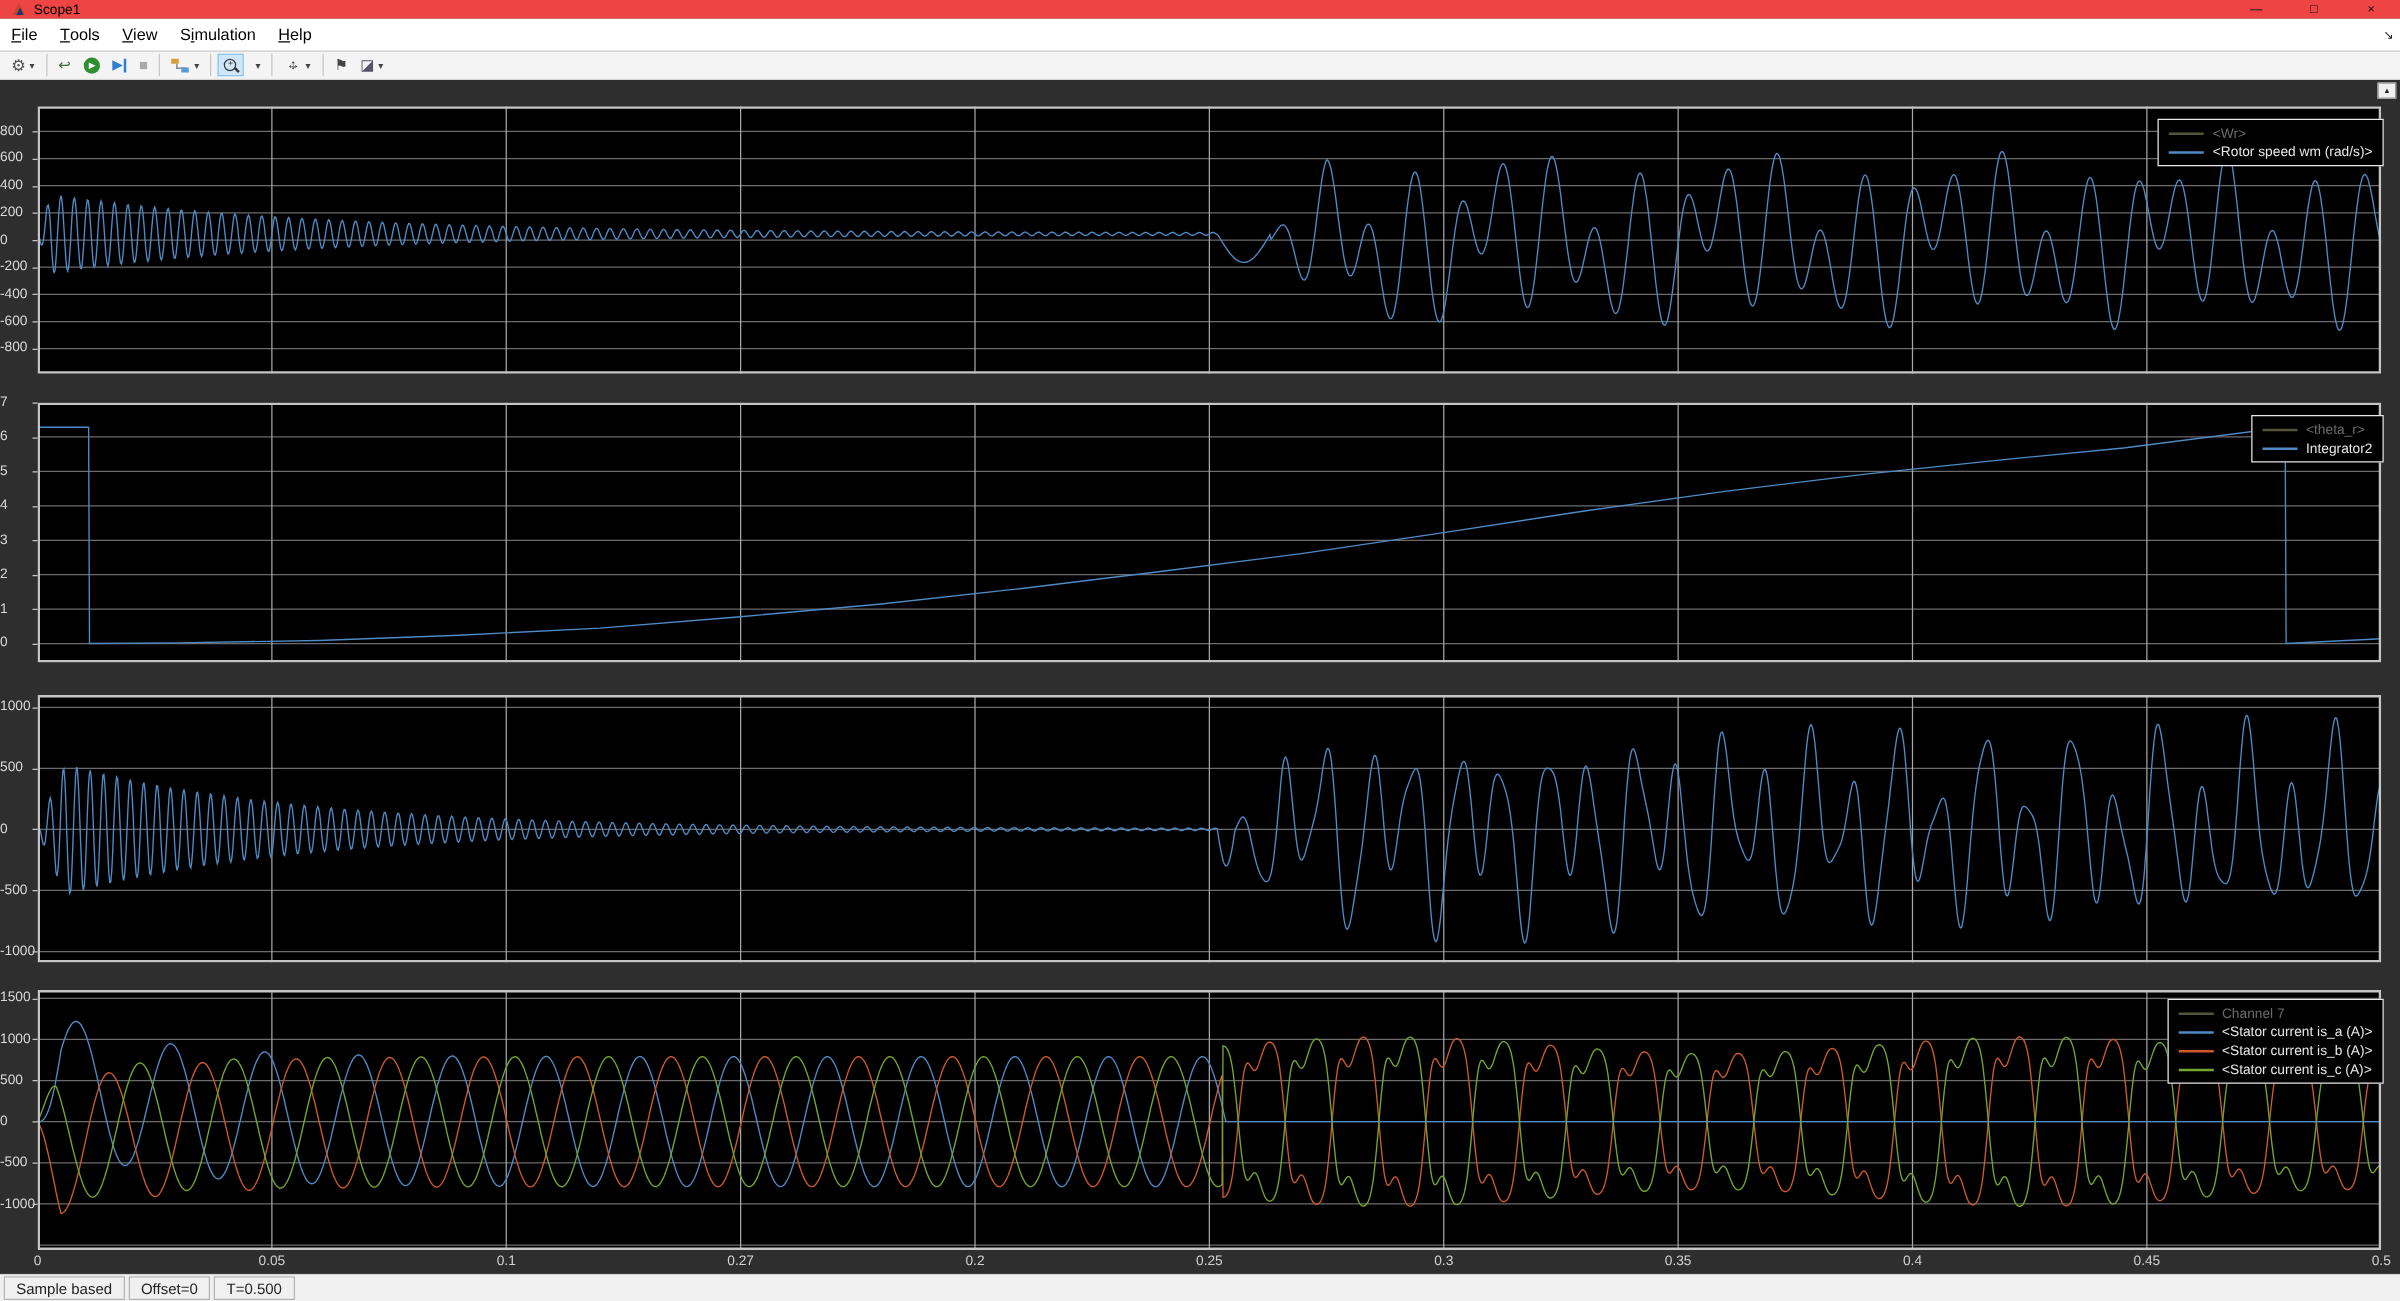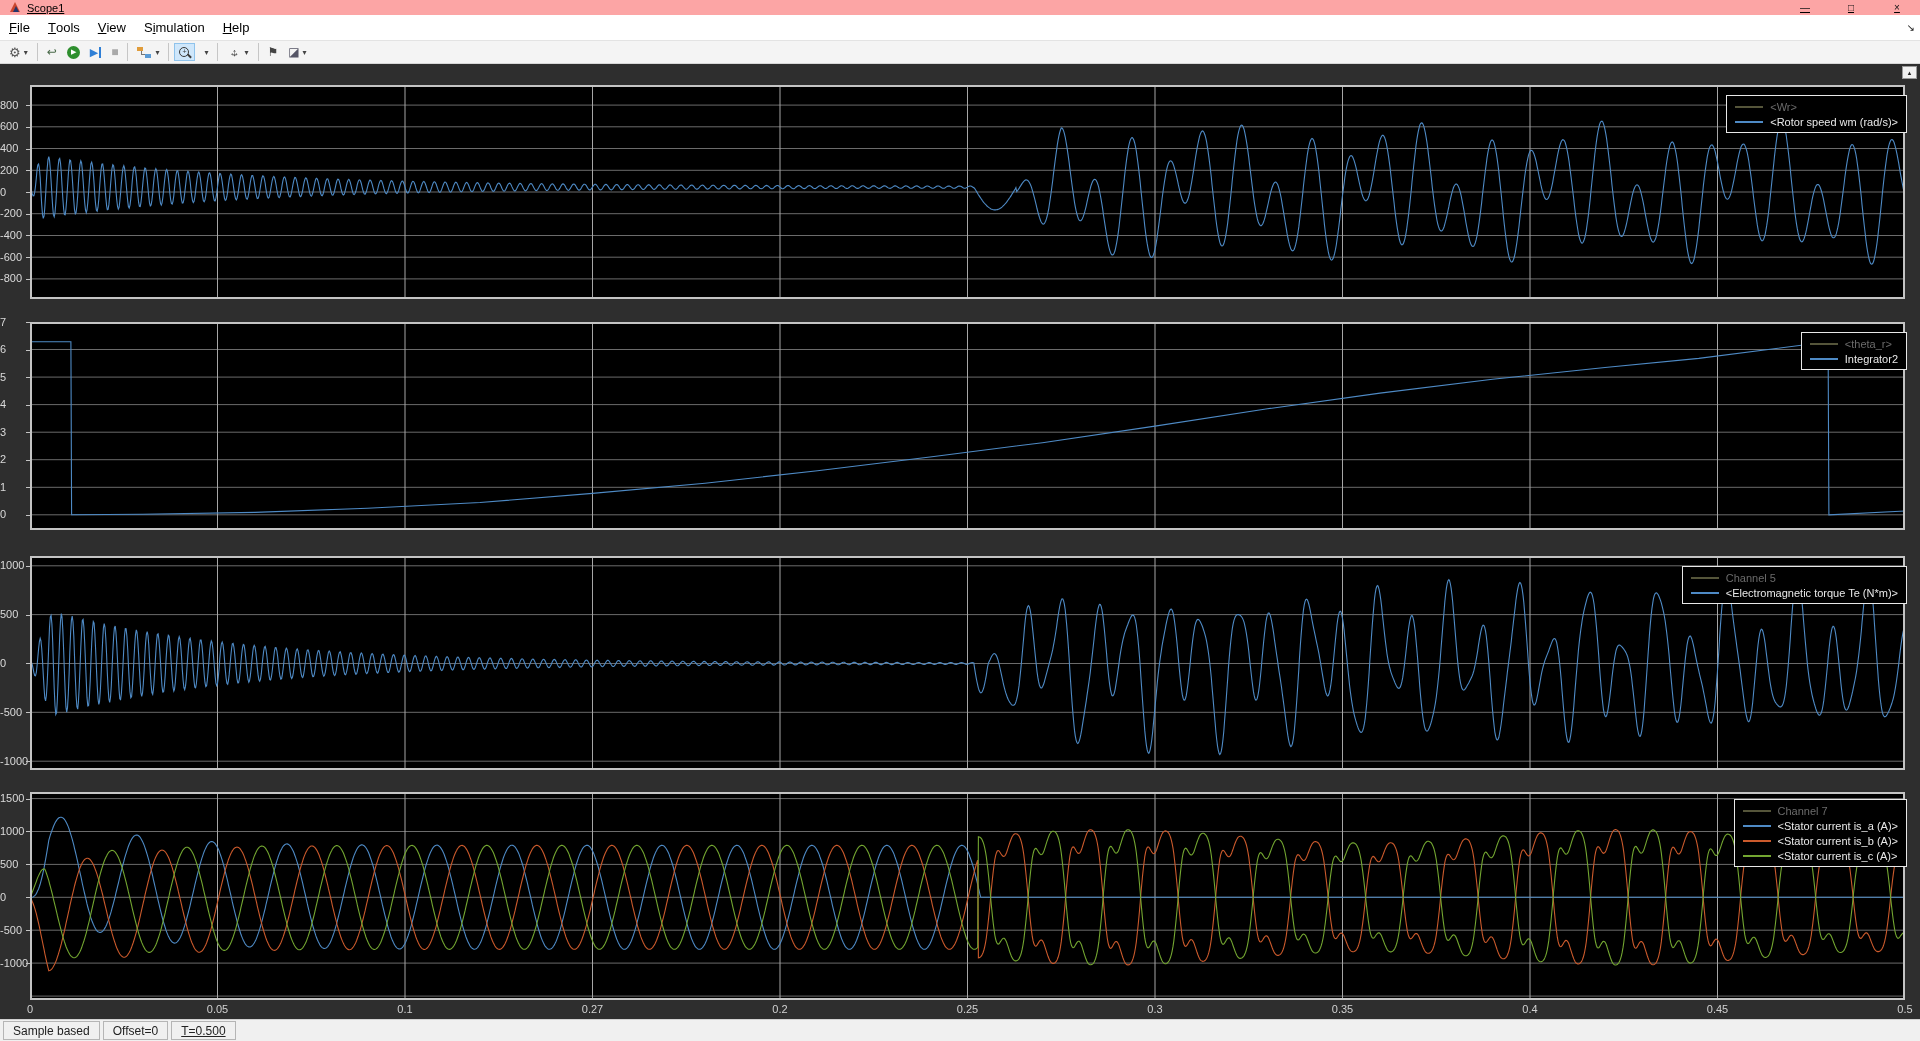--- a/index.html
+++ b/index.html
@@ -1,21 +1,21 @@
 <!DOCTYPE html>
 <html><head>
 <meta charset="utf-8">
 <style>
   html,body{margin:0;padding:0;width:1920px;height:1041px;overflow:hidden;
     background:#2e2e2e;font-family:"Liberation Sans",sans-serif;}
   .window{position:absolute;inset:0;display:flex;flex-direction:column;}
 
   
-  .titlebar{height:15px;background:#fca5a5;display:flex;align-items:center;
-    font-size:11px;color:#000;flex:0 0 auto;position:relative;text-decoration:underline;}
+  .titlebar{height:15px;background:#ef4444;display:flex;align-items:center;
+    font-size:11px;color:#000;flex:0 0 auto;position:relative;}
   .app-icon{width:11px;height:11px;margin:0 6px 0 10px;position:relative;flex:0 0 auto;}
   .app-icon .tri{position:absolute;left:0;top:0;width:0;height:0;
     border-left:5px solid transparent;border-right:5px solid transparent;
     border-bottom:10px solid #c9452f;}
   .app-icon .tri2{position:absolute;left:3px;top:4px;width:0;height:0;
     border-left:3px solid transparent;border-right:3px solid transparent;
     border-bottom:6px solid #24356b;}
   .win-buttons{margin-left:auto;display:flex;height:100%;}
   .win-btn{width:46px;height:100%;display:flex;align-items:center;justify-content:center;
     font-size:10px;color:#111;cursor:default;}
@@ -69,21 +69,21 @@
   .lrow.dim .llabel{color:#6b6b6b;}
   .scrollup{position:absolute;right:3px;top:2px;width:13px;height:11px;background:#f0f0f0;
     border:1px solid #999;display:flex;align-items:center;justify-content:center;
     font-size:6px;color:#222;z-index:6;}
   
   .statusbar{height:21px;background:#f0f0f0;border-top:1px solid #d0d0d0;display:flex;
     align-items:center;font-size:12px;color:#222;flex:0 0 auto;}
   .status-ready{padding-left:8px;flex:1 1 auto;}
   .scell{border:1px solid #b5b5b5;padding:1px 9px;margin-left:3px;height:15px;
     display:flex;align-items:center;background:#f0f0f0;}
-  .scell:last-child{margin-right:11px;text-decoration:underline;}
+  .scell:last-child{margin-right:11px;}
 </style>
 </head>
 <body>
 
 <div class="window">
 
   <div class="titlebar">
     <span class="app-icon">
       <span class="tri"></span>
         <span class="tri2"></span>
@@ -304,30 +304,20 @@
         <div class="ylab" style="top: 3.27169px;">1000</div>
         <div class="ytick" style="top: 10px;"></div>
         <div class="ylab" style="top: 52.1301px;">500</div>
         <div class="ytick" style="top: 59px;"></div>
         <div class="ylab" style="top: 100.989px;">0</div>
         <div class="ytick" style="top: 107px;"></div>
         <div class="ylab" style="top: 149.847px;">-500</div>
         <div class="ytick" style="top: 156px;"></div>
         <div class="ylab" style="top: 198.705px;">-1000</div>
         <div class="ytick" style="top: 205px;"></div>
-        <div class="legend" style="right: 13px; top: 10px;">
-          <div class="lrow dim">
-            <span class="lsample" style="border-top-color: rgb(85, 85, 58);"></span>
-            <span class="llabel">Channel 5</span>
-          </div>
-          <div class="lrow">
-            <span class="lsample" style="border-top-color: rgb(78, 138, 197);"></span>
-            <span class="llabel">&lt;Electromagnetic torque Te (N*m)&gt;</span>
-          </div>
-        </div>
       </div>
       <div class="plot" style="top: 728px; height: 152px;">
         <svg width="1875" height="208">
           <rect x="0" y="0" width="1875" height="208" fill="#000000"></rect>
           <line x1="0" y1="6.6" x2="1875" y2="6.6" stroke="#6b6b6b" stroke-width="1"></line>
           <line x1="0" y1="39.5" x2="1875" y2="39.5" stroke="#6b6b6b" stroke-width="1"></line>
           <line x1="0" y1="72.4" x2="1875" y2="72.4" stroke="#6b6b6b" stroke-width="1"></line>
           <line x1="0" y1="105.3" x2="1875" y2="105.3" stroke="#6b6b6b" stroke-width="1"></line>
           <line x1="0" y1="138.2" x2="1875" y2="138.2" stroke="#6b6b6b" stroke-width="1"></line>
           <line x1="0" y1="171.1" x2="1875" y2="171.1" stroke="#6b6b6b" stroke-width="1"></line>

